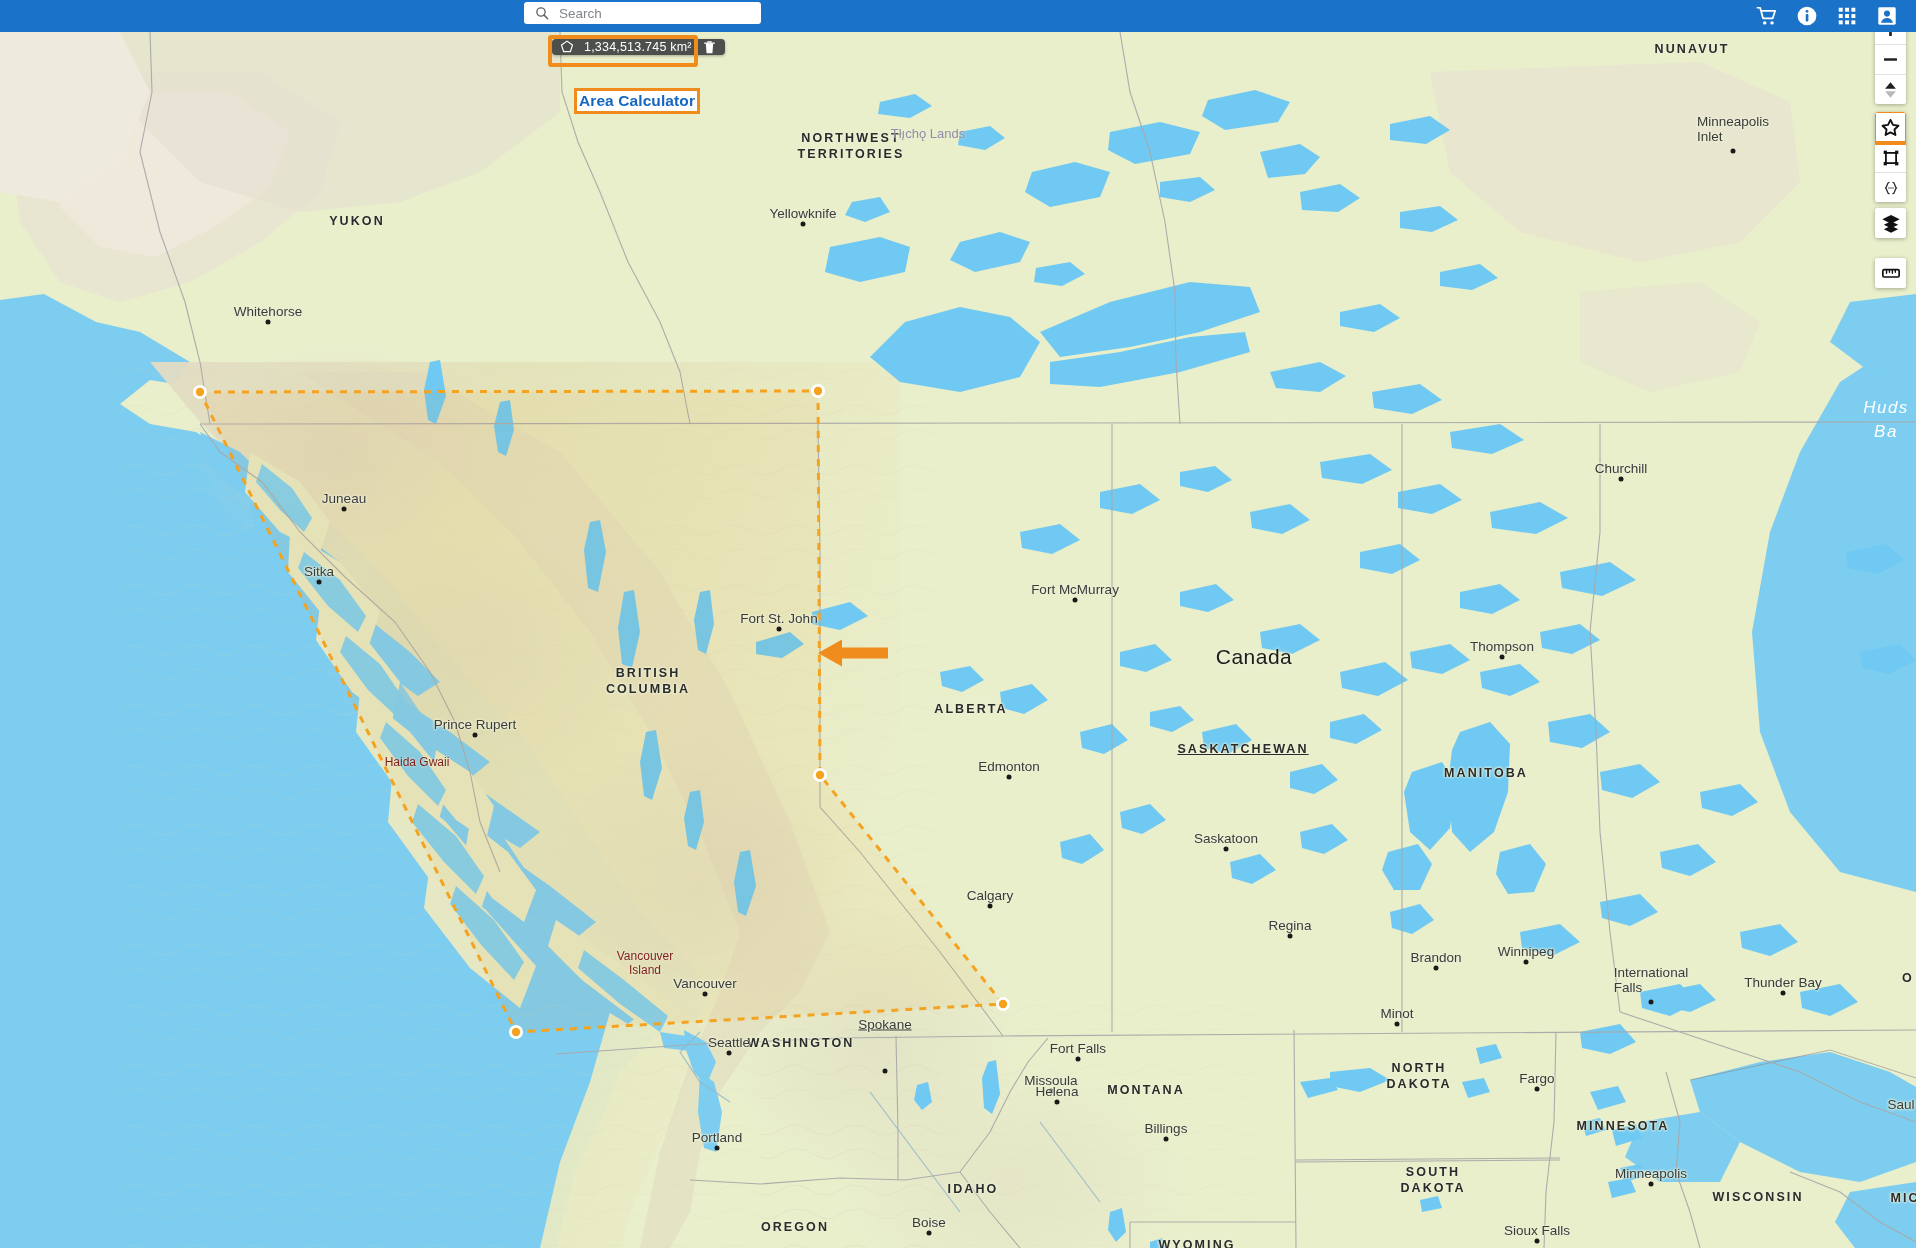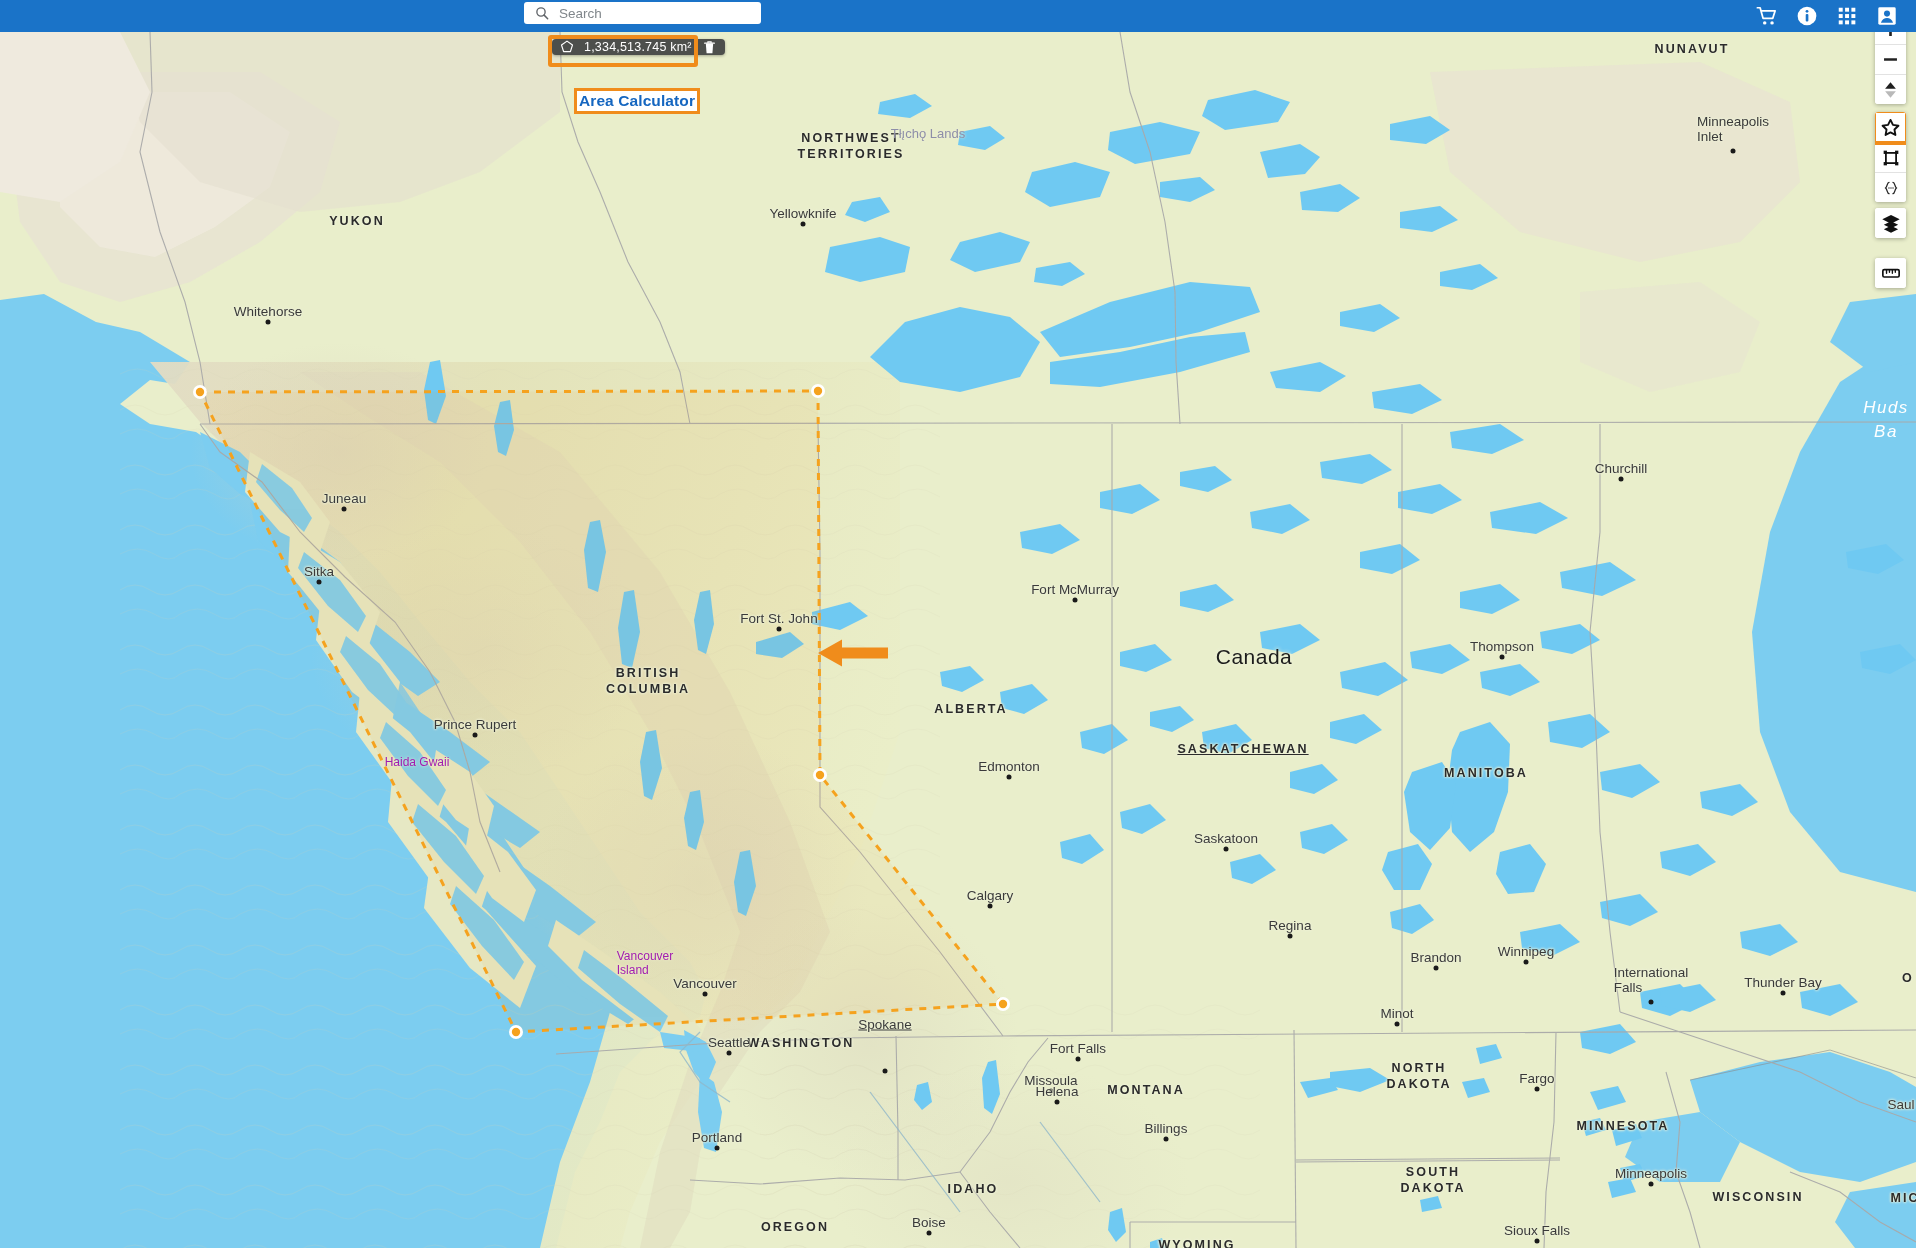--- a/index.html
+++ b/index.html
@@ -63,21 +63,21 @@
   }
   .lbl-country {
     font-size: 21px; color: #1c1c1c; letter-spacing: .5px;
     text-shadow: 0 0 4px #eef2d8, 0 0 4px #eef2d8;
   }
   .lbl-water {
     font-size: 17px; color: #ffffff; font-style: italic; letter-spacing: 1.5px;
     line-height: 24px; text-align: center;
   }
   .lbl-island {
-    font-size: 12px; color: #a21caf; line-height: 14px; text-align: left;
+    font-size: 12px; color: #7f1d1d; line-height: 14px; text-align: center;
     text-shadow: 0 0 3px #eef2d8;
   }
   .lbl-indig { font-size: 13px; color: #8e8ea8; text-shadow: 0 0 3px #eef2d8; }
   .citydot {
     position: absolute; width: 5px; height: 5px; border-radius: 50%;
     background: #1a1a1a; transform: translate(-50%, -50%); pointer-events: none;
   }
 
   
   .area-hl {

